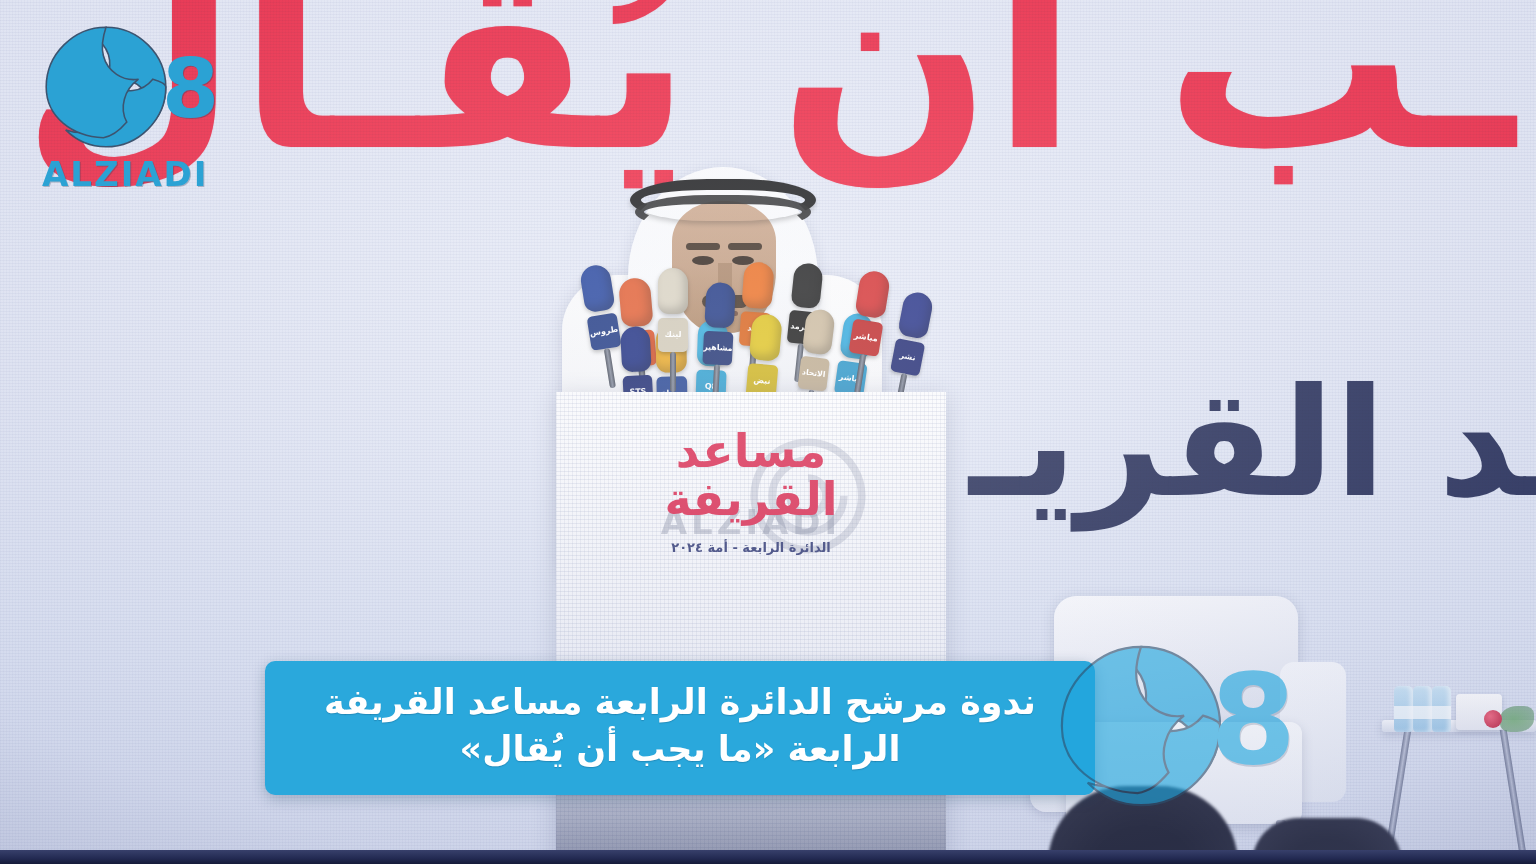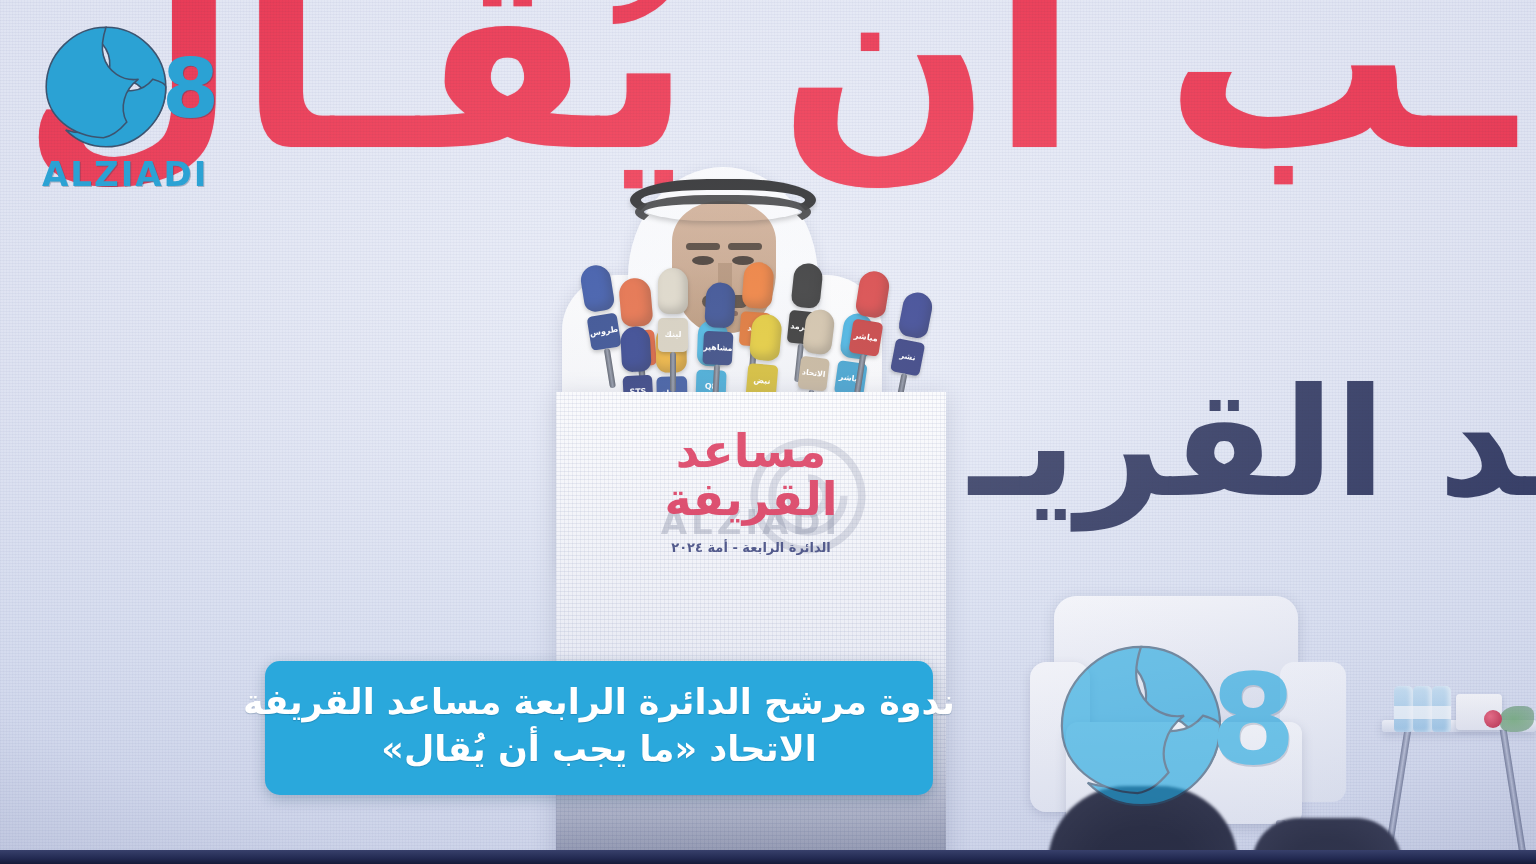--- a/index.html
+++ b/index.html
@@ -270,23 +270,23 @@
   .brand .word{
     position:absolute;left:6px;top:132px;
     font-size:34px;font-weight:800;color:#2ba2d4;
     letter-spacing:2px;
     text-shadow:1px 1px 0 rgba(40,60,90,.3);
   }
 
   
   .caption{
     position:absolute;left:265px;top:661px;
-    width:668px;height:134px;
+    width:830px;height:134px;
     background:#2aa8dc;
-    border-radius:15px;
+    border-radius:10px;
     box-shadow:0 4px 14px rgba(20,60,95,.28);
     display:flex;flex-direction:column;
     align-items:center;justify-content:center;
     direction:rtl;
     padding:6px 26px 10px;
   }
   .caption .line{
     color:#ffffff;
     font-size:35px;
     font-weight:800;
@@ -468,21 +468,21 @@
         <path d="M96 50 C96 75 75 96 50 96 C38 96 27 91 19 83 C28 86 38 86 46 80 C57 72 59 58 53 48 C64 56 78 54 86 44 C93 46 96 48 96 50 Z"></path>
         <path d="M4 50 C4 25 25 4 50 4 C48 10 46 18 48 26 C51 38 63 46 75 44 C64 52 60 66 66 77 C60 84 55 88 48 89 C24 88 4 73 4 50 Z"></path>
       </g>
     </svg>
     <div class="eight">8</div>
     <div class="word">ALZIADI</div>
   </div>
 
   <div class="caption">
     <div class="line">ندوة مرشح الدائرة الرابعة مساعد القريفة</div>
-    <div class="line">الاتحاد «ما يجب أن يُقال»</div>
+    <div class="line">الرابعة «ما يجب أن يُقال»</div>
   </div>
 
   <div class="watermark">
     <svg class="wm-mark" viewBox="0 0 100 100">
       <g fill="#1fa6de" stroke="#2d4f6d" stroke-width="1.3">
         <path d="M50 4 C75 4 96 25 96 50 C96 62 91 73 83 81 C86 72 86 62 80 54 C72 43 58 41 48 47 C56 36 54 22 44 14 C46 7 48 4 50 4 Z"></path>
         <path d="M96 50 C96 75 75 96 50 96 C38 96 27 91 19 83 C28 86 38 86 46 80 C57 72 59 58 53 48 C64 56 78 54 86 44 C93 46 96 48 96 50 Z"></path>
         <path d="M4 50 C4 25 25 4 50 4 C48 10 46 18 48 26 C51 38 63 46 75 44 C64 52 60 66 66 77 C60 84 55 88 48 89 C24 88 4 73 4 50 Z"></path>
       </g>
     </svg>

